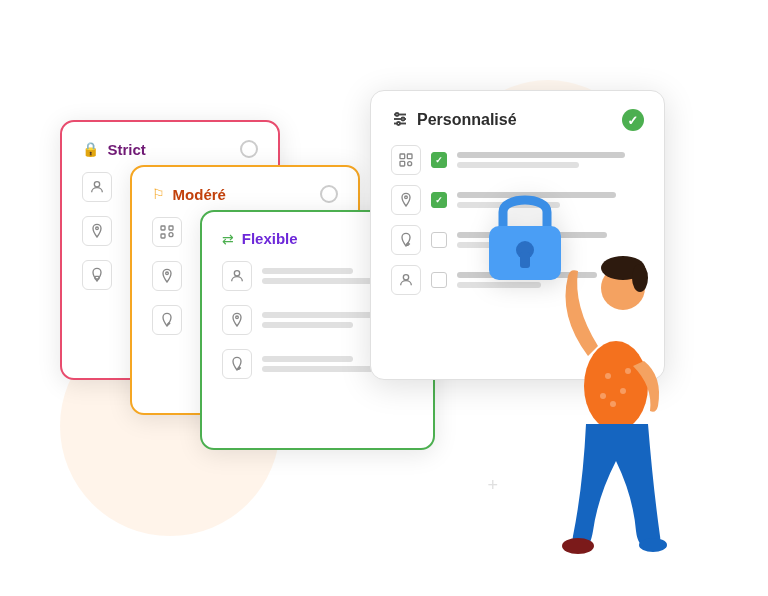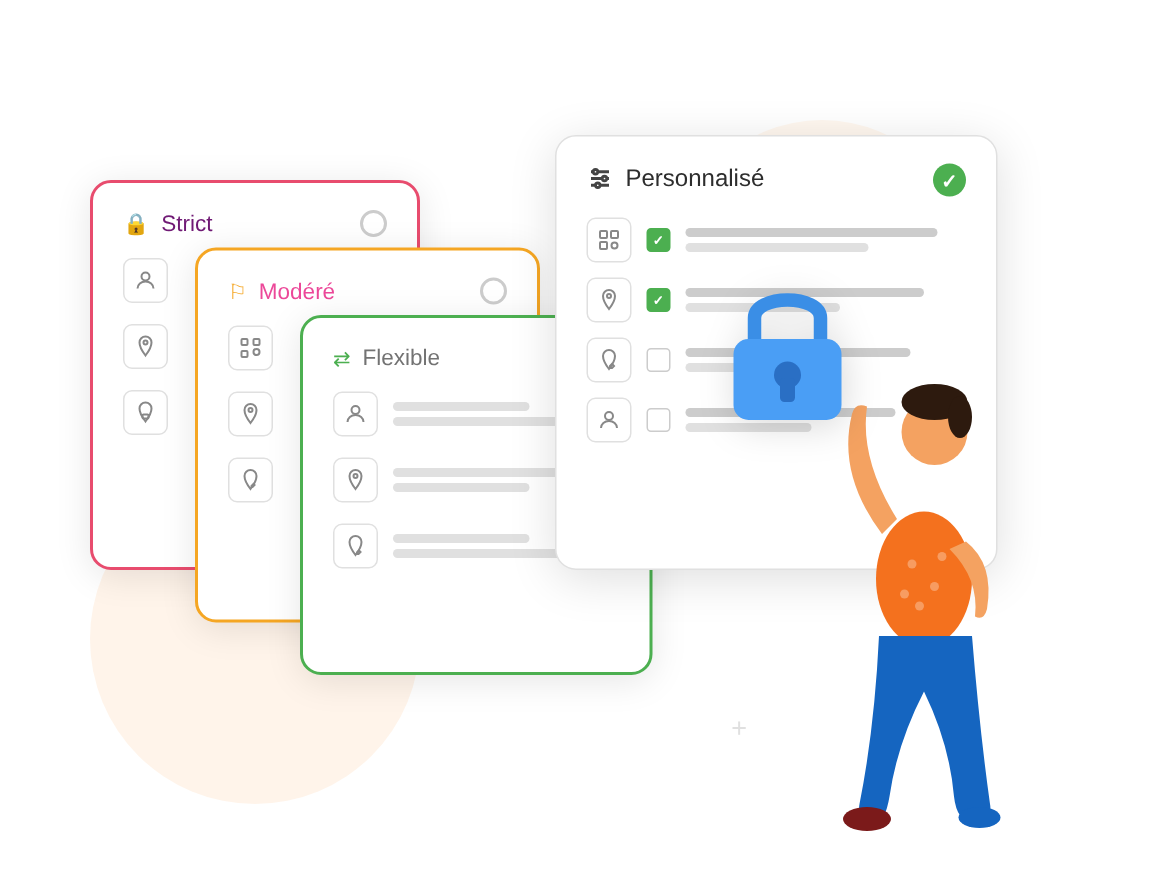--- a/index.html
+++ b/index.html
@@ -104,26 +104,26 @@
     
     .card-header {
       display: flex;
       align-items: center;
       gap: 8px;
       margin-bottom: 14px;
     }
 
     .card-title {
       font-size: 15px;
-      font-weight: 400;
+      font-weight: 700;
     }
 
     .card-title-strict { color: #701a75; }
-    .card-title-modere { color: #ec4899; }
-    .card-title-flexible { color: #737373; }
+    .card-title-modere { color: #c2410c; }
+    .card-title-flexible { color: #6d28d9; }
     .card-title-personnalise { color: #2d2d2d; font-size: 16px; }
 
     .card-icon {
       font-size: 14px;
     }
     .icon-strict { color: #e84c6e; }
     .icon-modere { color: #f5a623; }
     .icon-flexible { color: #4caf50; }
 
     

